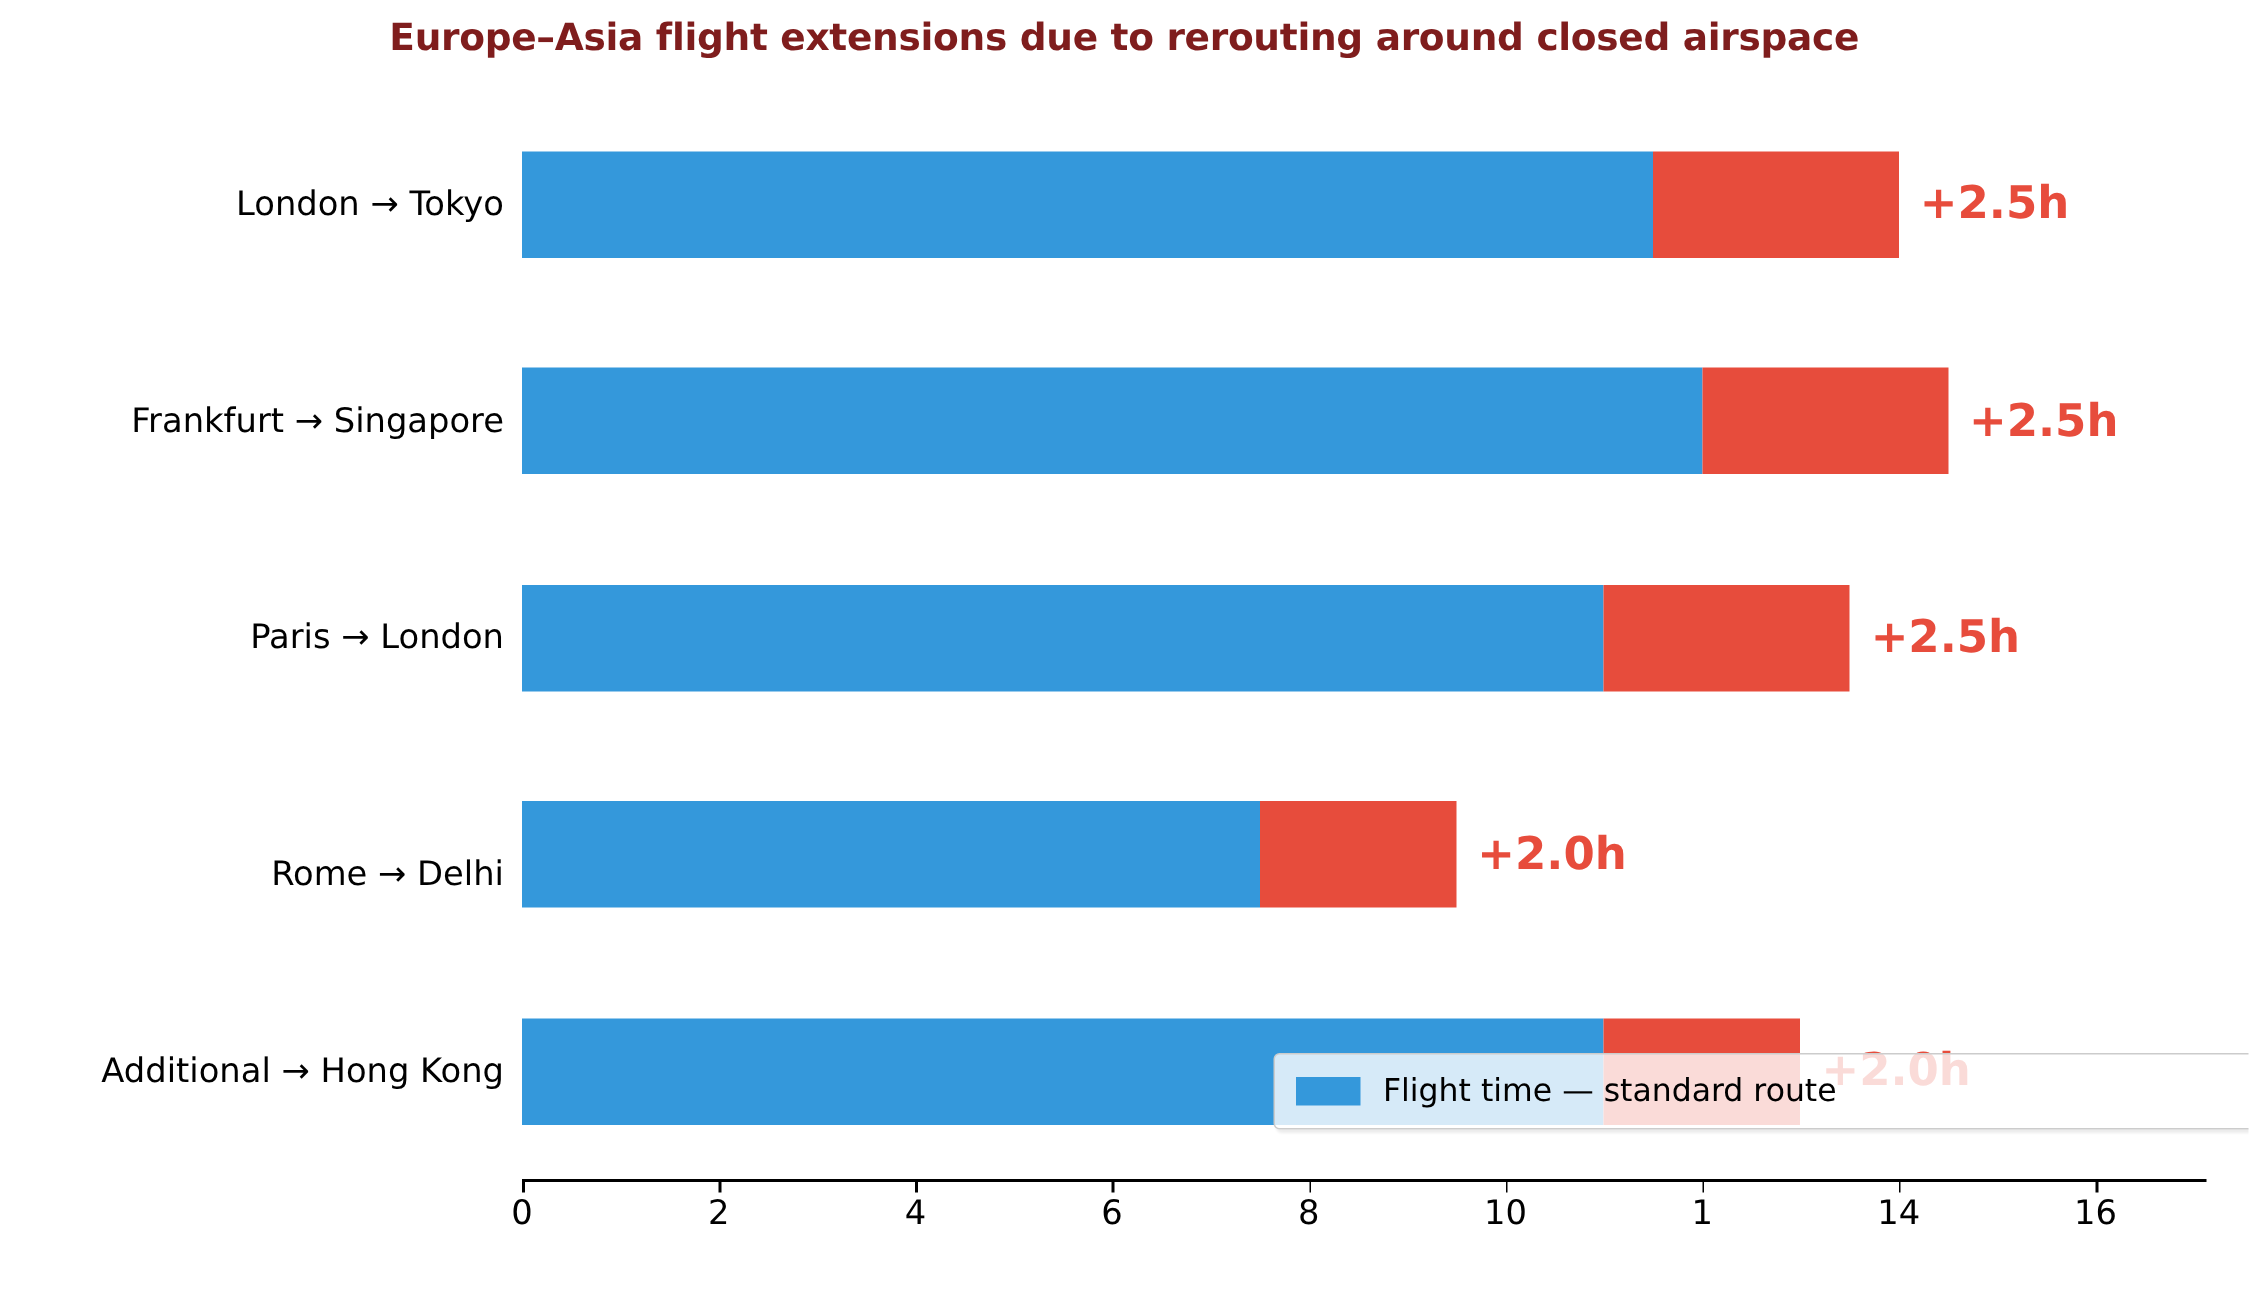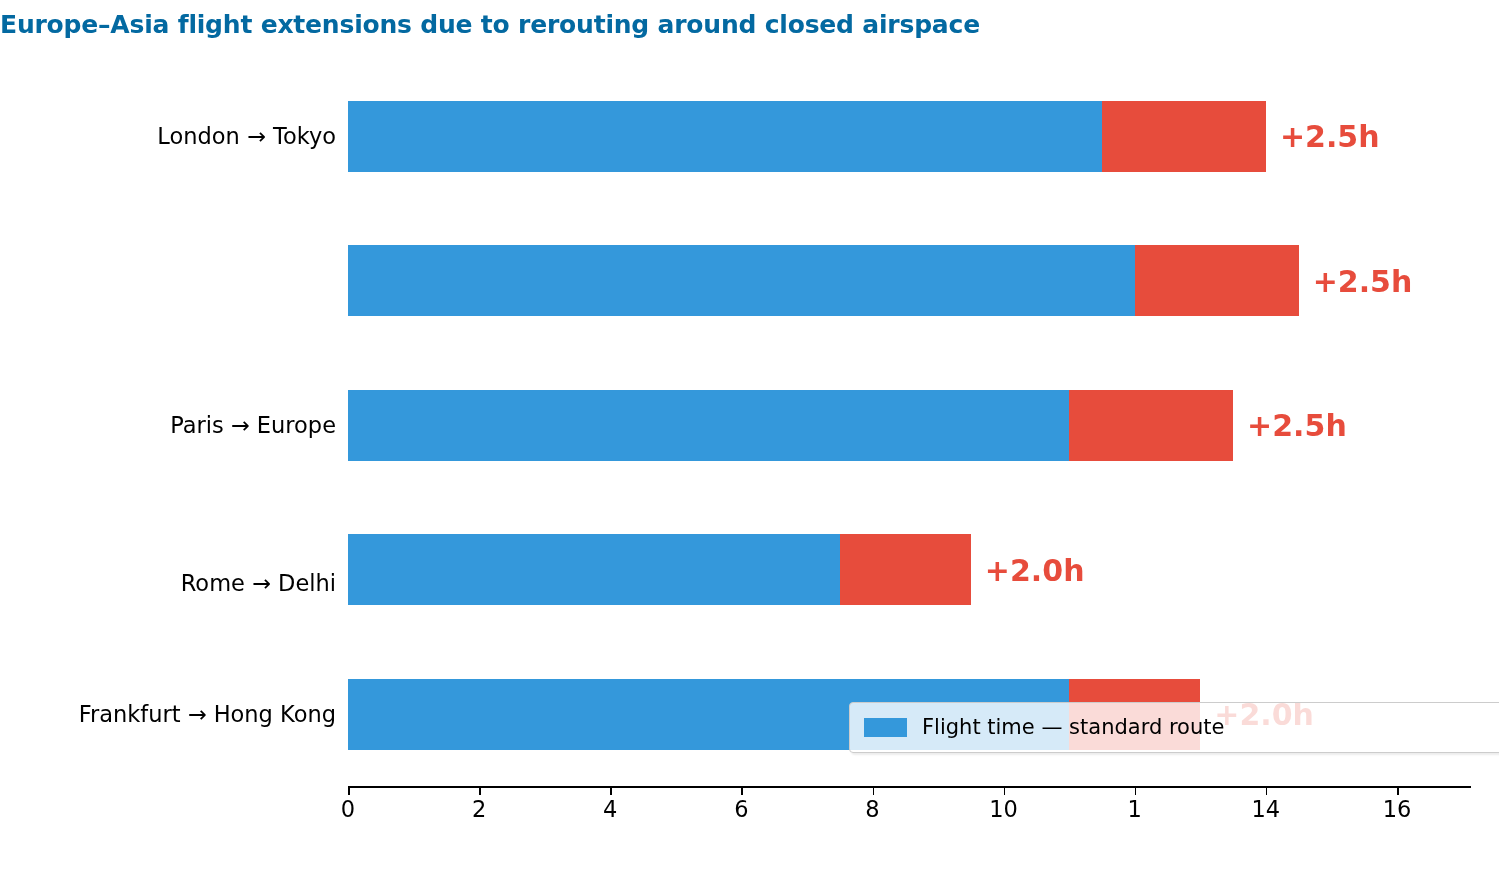--- a/index.html
+++ b/index.html
@@ -21,25 +21,25 @@
     height: 869px;
     background: #ffffff;
   }
 
   
   #chart-title {
     position: absolute;
     left: 0;
     top: 10px;
     width: 1499px;
-    text-align: left;
+    text-align: center;
     font-size: 25px;
     font-weight: bold;
     letter-spacing: -0.2px;
-    color: #0369a1;
+    color: #7f1d1d;
     white-space: nowrap;
   }
 
   
   #plot-area {
     position: absolute;
     left: 348px;
     top: 85px;
     width: 1114px;   
     height: 701px;
@@ -201,16 +201,17 @@
     </div>
 
   <div id="legend">
     <div class="legend-entry">
       <span class="legend-swatch" style="background: rgb(52, 152, 219);"></span>
       <span class="legend-text">Flight time — standard route</span>
     </div>
   </div>
 
 <div class="ytick" style="top: 136px;">London → Tokyo</div>
-    <div class="ytick" style="top: 425.2px;">Paris → Europe</div>
+    <div class="ytick" style="top: 280.6px;">Frankfurt → Singapore</div>
+    <div class="ytick" style="top: 425.2px;">Paris → London</div>
     <div class="ytick" style="top: 583px;">Rome → Delhi</div>
-    <div class="ytick" style="top: 714.4px;">Frankfurt → Hong Kong</div>
+    <div class="ytick" style="top: 714.4px;">Additional → Hong Kong</div>
   </div>
 
 </body></html>

